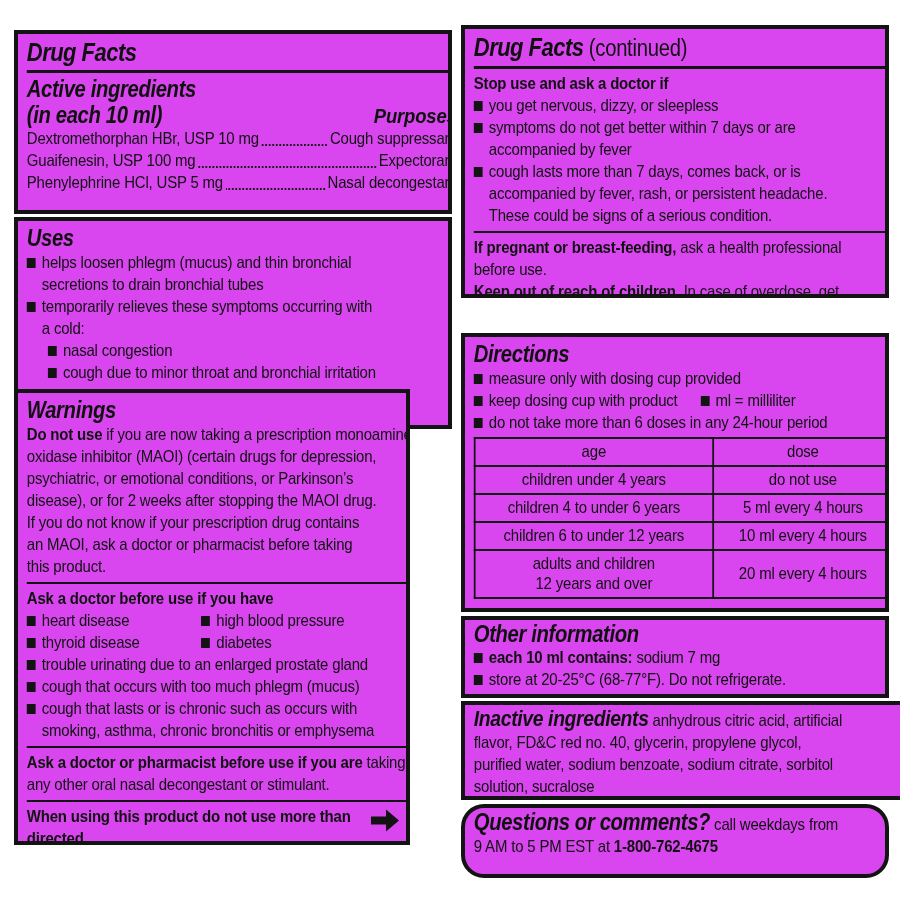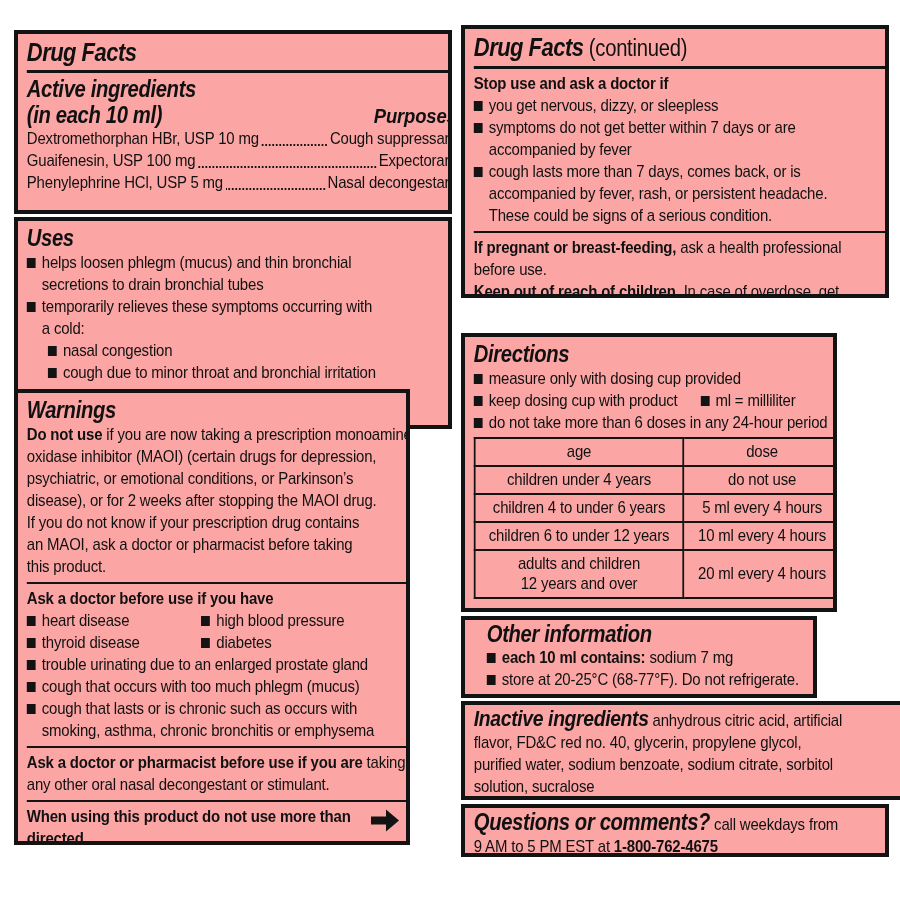--- a/index.html
+++ b/index.html
@@ -1,21 +1,21 @@
 <!DOCTYPE html>
 <html><head>
 <meta charset="utf-8">
 <style>
   html,body{margin:0;padding:0;}
   body{
     width:900px;height:900px;position:relative;background:#ffffff;
     font-family:"Liberation Sans", sans-serif;color:#111;
     -webkit-font-smoothing:antialiased;letter-spacing:-0.2px;
   }
-  .box{position:absolute;border:4px solid #131313;background:#fca5a5;box-sizing:border-box;overflow:hidden;}
+  .box{position:absolute;border:4px solid #131313;background:#d946ef;box-sizing:border-box;overflow:hidden;}
   .inner{padding:4px 10px 4px 10px;}
   .cond{width:113.6%;transform:scaleX(0.88);transform-origin:0 0;}
   .h1{font-size:25px;line-height:29px;font-weight:bold;font-style:italic;letter-spacing:-0.6px;}
   .h1 .cont{font-weight:normal;font-style:normal;font-size:23px;letter-spacing:-0.3px;}
   .h2{font-size:23px;line-height:27px;font-weight:bold;font-style:italic;letter-spacing:-0.4px;}
   .h2in{font-size:22px;font-weight:bold;font-style:italic;letter-spacing:-0.4px;}
   .rl{border-top:3px solid #131313;margin:3px 0 4px 0;}
   .rl2{border-top:2.5px solid #131313;margin:4px 0 4px 0;}
   .bd{font-size:17px;line-height:22px;}
   .pw{white-space:pre-wrap;}
@@ -177,21 +177,21 @@
       <span class="bold">If pregnant or breast-feeding,</span><span class="pw"> ask a health professional
 before use.</span>
     </div>
     <div class="bd">
       <span class="bold">Keep out of reach of children.</span><span class="pw"> In case of overdose, get
 medical help or contact a Poison Control Center right away.</span>
     </div>
   </div>
 </div>
 
-<div class="box" style="left:461px;top:333px;width:376px;height:279px;">
+<div class="box" style="left:461px;top:333px;width:428px;height:279px;">
   <div class="inner cond">
     <div class="h2">Directions</div>
     <div class="b bd">
       <span class="sq"></span>
       <span class="txt">measure only with dosing cup provided</span>
     </div>
     <div class="inline-pair bd">
       <div class="b">
         <span class="sq"></span>
         <span class="txt">keep dosing cup with product</span>
@@ -228,21 +228,21 @@
             <div>adults and children</div>
             <div>12 years and over</div>
           </td>
           <td>20 ml every 4 hours</td>
         </tr>
       </tbody>
     </table>
   </div>
 </div>
 
-<div class="box" style="left:461px;top:616px;width:356px;height:82px;padding-left:13px;">
+<div class="box" style="left:461px;top:616px;width:428px;height:82px;">
   <div class="inner cond" style="padding-top:2px;">
     <div class="h2" style="line-height:25px;">Other information</div>
     <div class="b bd">
       <span class="sq"></span>
       <span class="txt"><span class="bold">each 10 ml contains:</span><span> sodium 7 mg</span></span>
     </div>
     <div class="b bd">
       <span class="sq"></span>
       <span class="txt">store at 20-25°C (68-77°F). Do not refrigerate.</span>
     </div>
@@ -253,20 +253,20 @@
   <div class="inner cond" style="padding-top:3px;">
     <div class="bd">
       <span class="h2in">Inactive ingredients</span><span class="pw"> anhydrous citric acid, artificial
 flavor, FD&amp;C red no. 40, glycerin, propylene glycol,
 purified water, sodium benzoate, sodium citrate, sorbitol
 solution, sucralose</span>
     </div>
   </div>
 </div>
 
-<div class="box" style="left:461px;top:804px;width:428px;height:53px;">
+<div class="box" style="left:461px;top:804px;width:428px;height:74px;border-radius:23px;">
   <div class="inner cond" style="padding-top:3px;">
     <div class="bd">
       <span class="h2in" style="font-size:23px;">Questions or comments?</span><span class="pw"> call weekdays from
 9 AM to 5 PM EST at </span><span class="bold">1-800-762-4675</span>
     </div>
   </div>
 </div>
 
 </body></html>

